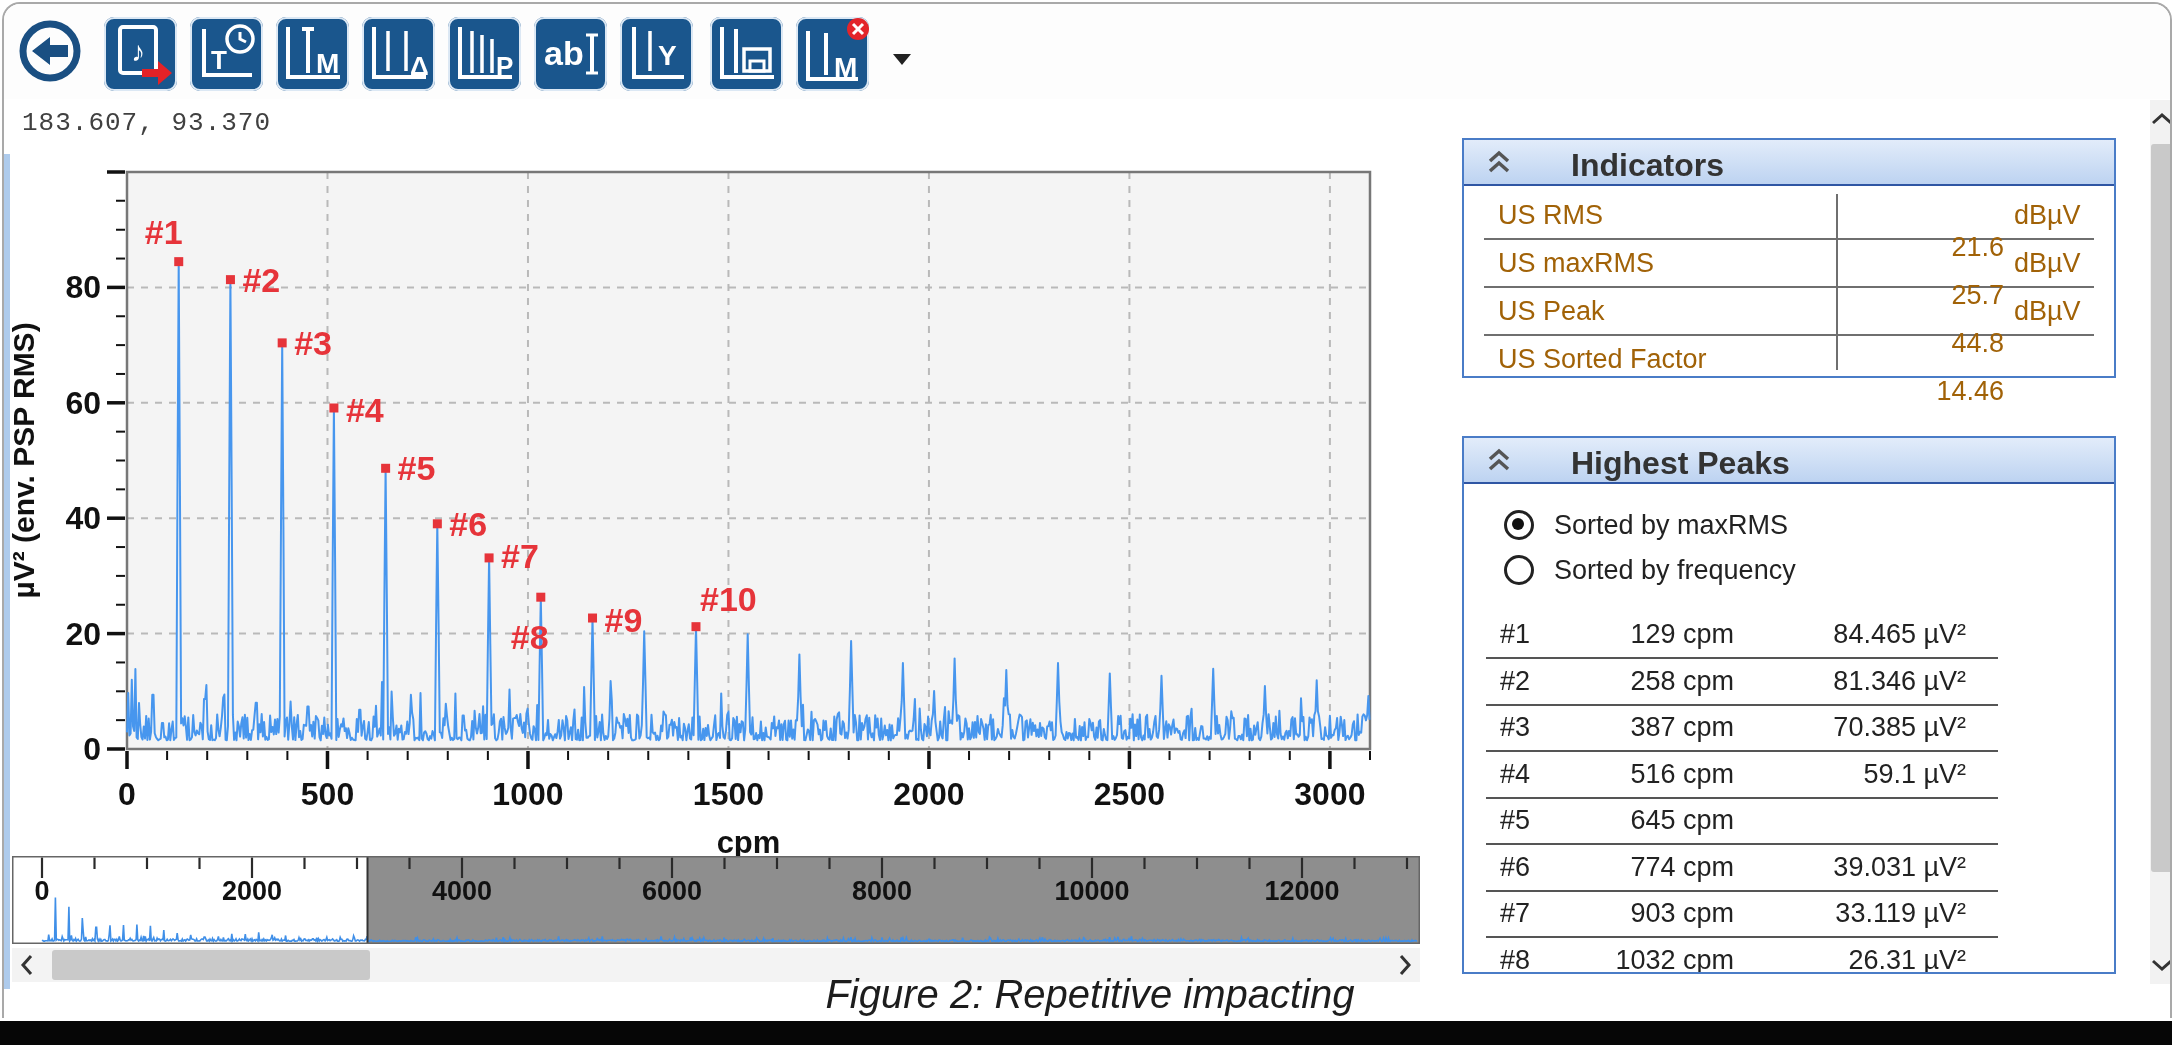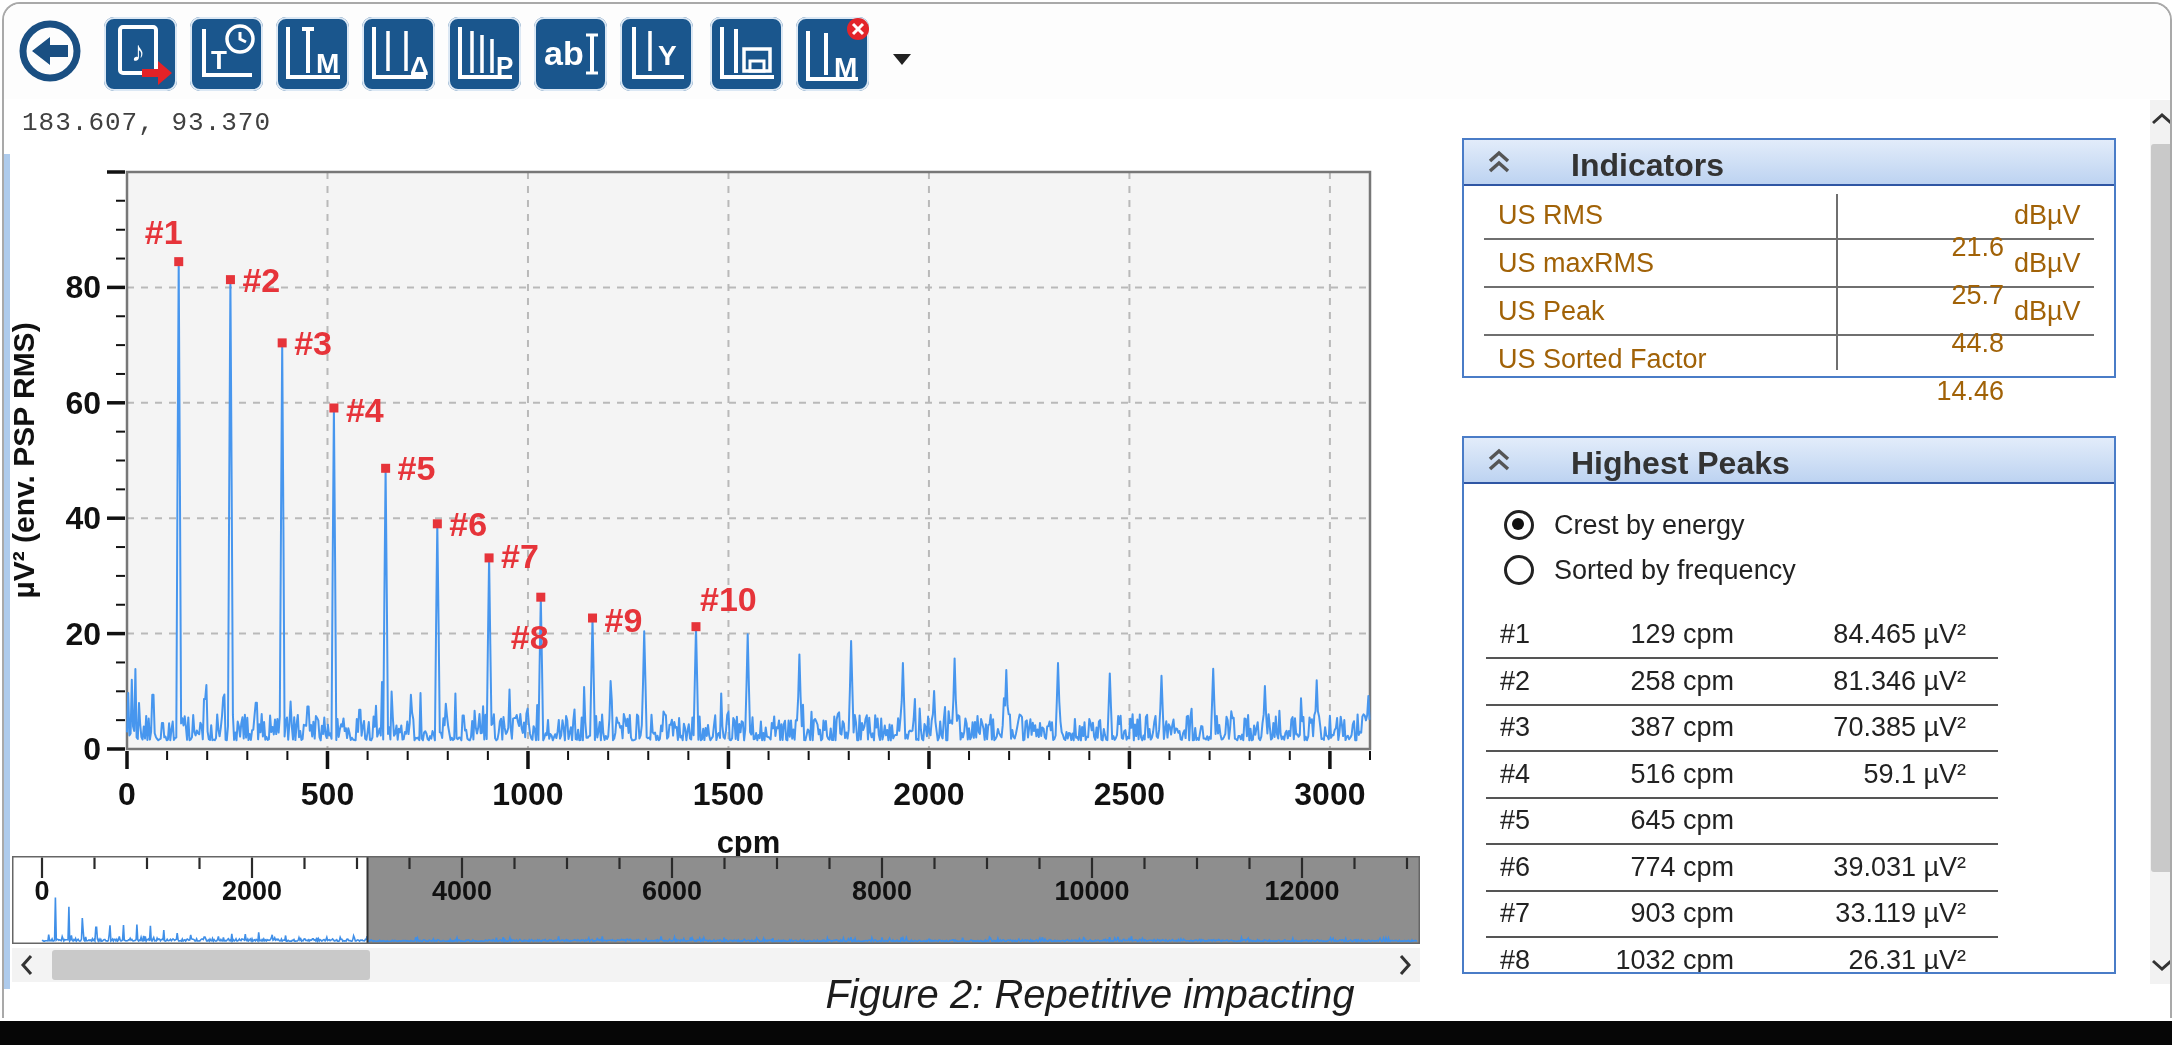--- a/index.html
+++ b/index.html
@@ -347,21 +347,21 @@
   <div class="panel" id="peaks">
     <div class="panel-hdr">
       <svg class="collapse" width="26" height="26">
         <polyline points="4,12 13,4 22,12" fill="none" stroke="#555" stroke-width="3.5"></polyline>
         <polyline points="4,22 13,14 22,22" fill="none" stroke="#555" stroke-width="3.5"></polyline>
       </svg>
       <span class="ttl">Highest Peaks</span>
     </div>
     <div class="radio-row" style="top:72px">
       <div class="radio sel"></div>
-      <span class="radio-label">Crest by energy</span>
+      <span class="radio-label">Sorted by maxRMS</span>
     </div>
     <div class="radio-row" style="top:117px">
       <div class="radio"></div>
       <span class="radio-label">Sorted by frequency</span>
     </div>
 
     <div class="pk-row" style="top:173px">
       <span class="pk-rank">#1</span>
       <span class="pk-cpm">129 cpm</span>
       <span class="pk-energy">84.465 µV²</span>

